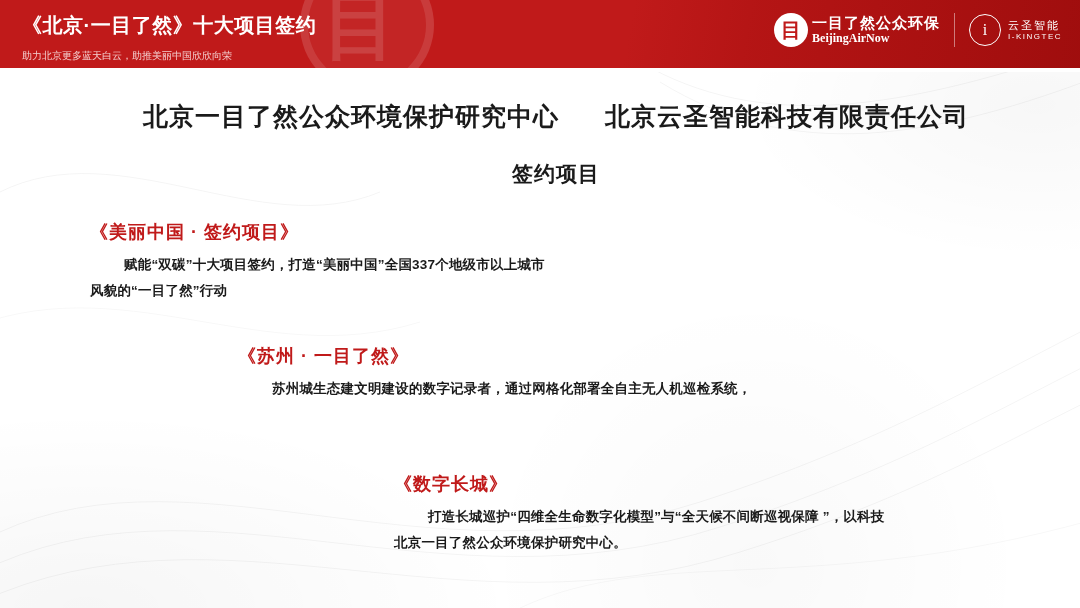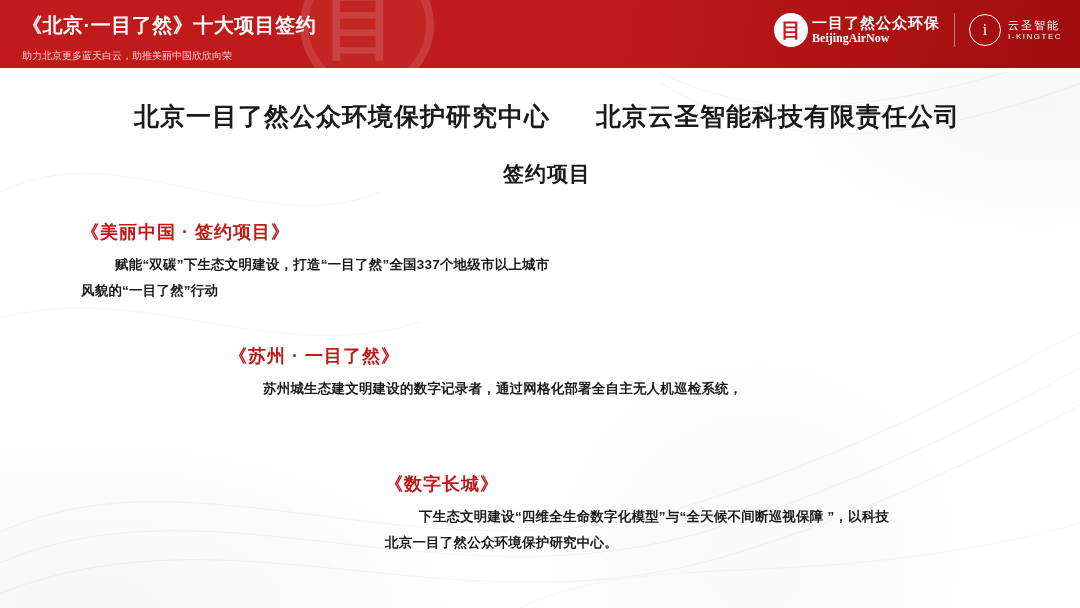--- a/index.html
+++ b/index.html
@@ -131,21 +131,21 @@
       radial-gradient(ellipse 700px 320px at 8% 100%, rgba(0,0,0,0.035) 0%, rgba(0,0,0,0) 62%),
       radial-gradient(ellipse 500px 260px at 96% 6%, rgba(0,0,0,0.030) 0%, rgba(0,0,0,0) 60%),
       radial-gradient(ellipse 420px 420px at 70% 92%, rgba(0,0,0,0.022) 0%, rgba(0,0,0,0) 65%);
     pointer-events: none;
   }
   .bg-swirl svg { position: absolute; left:0; top:0; }
 
   
   .doc {
     position: absolute;
-    left: 7px; top: 72px;
+    left: 16px; top: 72px;
     width: 988px;
     height: 536px;
   }
   .h-main {
     position: absolute;
     left: 0; top: 28px;
     width: 1080px;
     text-align: center;
     font-size: 25px;
     font-weight: bold;
@@ -244,33 +244,33 @@
 
   <div class="h-main">
     <span>北京一目了然公众环境保护研究中心</span><span class="gap"></span><span>北京云圣智能科技有限责任公司</span>
   </div>
 
   <div class="h-sub">签约项目</div>
 
   <div class="item" id="item1">
     <div class="item-title">《美丽中国 · 签约项目》</div>
     <div class="item-body">
-      <span class="indent"></span><span>赋能“双碳”下生态文明建设，打造“一目了然”全国337个地级市以上城市</span>
+      <span class="indent"></span><span>赋能“双碳”十大项目签约，打造“美丽中国”全国337个地级市以上城市</span>
       <span class="l2">风貌的“一目了然”行动</span>
     </div>
   </div>
 
   <div class="item" id="item2">
     <div class="item-title">《苏州 · 一目了然》</div>
     <div class="item-body">
       <span class="indent"></span><span>苏州城生态建文明建设的数字记录者，通过网格化部署全自主无人机巡检系统，</span>
     </div>
   </div>
 
   <div class="item" id="item3">
     <div class="item-title">《数字长城》</div>
     <div class="item-body">
-      <span class="indent"></span><span>下生态文明建设“四维全生命数字化模型”与“全天候不间断巡视保障 ”，以科技</span>
+      <span class="indent"></span><span>打造长城巡护“四维全生命数字化模型”与“全天候不间断巡视保障 ”，以科技</span>
       <span class="l2">北京一目了然公众环境保护研究中心。</span>
     </div>
   </div>
 
 </div>
 
 </body></html>

